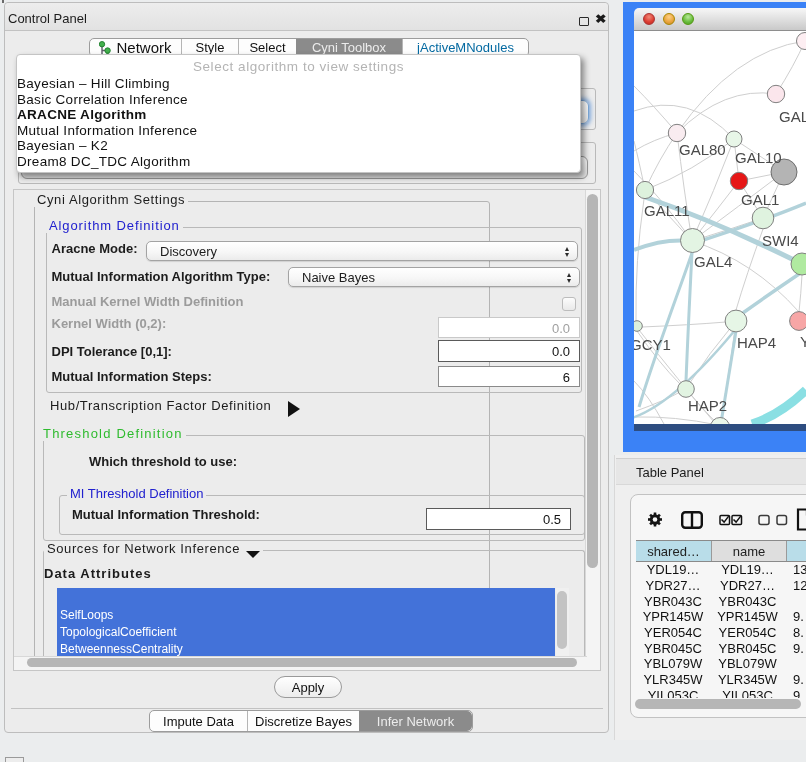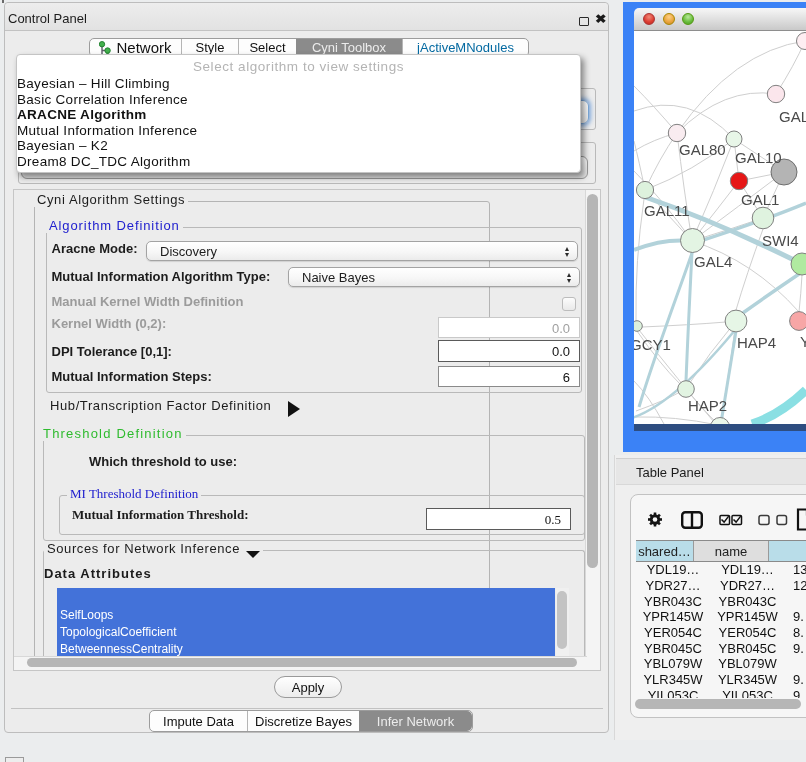--- a/index.html
+++ b/index.html
@@ -90,21 +90,21 @@
         <div class="tfield" style="left:391px;top:137.5px;width:142px;height:21.5px;border:1px solid #8a8a8a;line-height:21px;padding-right:9px;color:#111;">6</div>
       </div>
 
       <div class="abs lbl" style="left:15px;top:196px;letter-spacing:0.6px;">Hub/Transcription Factor Definition</div>
       <div class="abs" style="left:252.5px;top:198.5px;width:0;height:0;border-top:8px solid transparent;border-bottom:8px solid transparent;border-left:12px solid #111;"></div>
 
       <div class="grp" style="left:8px;top:233px;width:542px;height:106px;">
         <div class="grplbl" style="left:-4px;letter-spacing:1.2px;color:#2fbb2f;">Threshold Definition</div>
         <div class="abs lbl bold" style="left:45px;top:18px;">Which threshold to use:</div>
 
-        <div class="grp" style="left:15px;top:59px;width:526px;height:40px;font-family:Liberation Serif, serif;">
+        <div class="grp" style="left:15px;top:59px;width:526px;height:40px;">
           <div class="grplbl" style="left:7px;letter-spacing:0;color:#2121cf;">MI Threshold Definition</div>
           <div class="abs lbl bold" style="left:12px;top:11px;">Mutual Information Threshold:</div>
           <div class="tfield" style="left:366px;top:12px;width:145px;height:21.5px;border:1px solid #5a5a5a;line-height:22px;padding-right:9px;color:#111;">0.5</div>
         </div>
       </div>
 
       <div class="grp" style="left:8px;top:348px;width:542px;height:112px;border-bottom:none;border-radius:3px 3px 0 0;">
         <div class="grplbl" style="left:0px;color:#1c1c1c;">Sources for Network Inference <span style="display:inline-block;width:0;height:0;border-left:7.5px solid transparent;border-right:7.5px solid transparent;border-top:7.5px solid #111;vertical-align:-4.5px;margin-left:2px;"></span></div>
         <div class="abs lbl bold" style="left:0px;top:14.5px;letter-spacing:1px;">Data Attributes</div>
         <div class="abs" style="left:13px;top:37px;width:498px;height:68px;background:#4372d9;overflow:hidden;">
@@ -255,21 +255,21 @@
       <rect x="101" y="13.5" width="9.5" height="9" rx="1" fill="none" stroke="#111" stroke-width="1.5"></rect>
       <path d="M102.5 17.5 l2.6 2.6 4.6-6" fill="none" stroke="#111" stroke-width="1.5"></path>
     </g>
     <rect x="128" y="13.5" width="10" height="9" rx="2" fill="none" stroke="#3a3a3a" stroke-width="1.5"></rect>
     <rect x="146" y="13.5" width="9.5" height="9" rx="2" fill="none" stroke="#3a3a3a" stroke-width="1.5"></rect>
     <path d="M167 7.5 h9 l5 5 v15 h-14 z M176 7.5 v5 h5" fill="none" stroke="#111" stroke-width="2.2"></path>
   </svg>
 
   <div class="abs" style="left:5px;top:45px;width:195px;height:158px;overflow:hidden;">
     <div style="display:flex;height:22px;border-top:1px solid #8a8a8a;border-bottom:1px solid #8a8a8a;font-size:13px;color:#222;">
-      <div style="width:58px;background:#b9dde9;border-right:1px solid #9a9a9a;display:flex;align-items:center;justify-content:center;">shared…</div>
+      <div style="width:76px;background:#b9dde9;border-right:1px solid #9a9a9a;display:flex;align-items:center;justify-content:center;">shared…</div>
       <div style="width:75px;background:#dedede;border-right:1px solid #9a9a9a;display:flex;align-items:center;justify-content:center;">name</div>
       <div style="flex:1;background:#b9dde9;"></div>
     </div>
     <div id="rows" style="font-size:13px;color:#111;">
         <div style="display:flex;height:15.7px;align-items:center;">
      <div style="width:74px;text-align:center;">YDL19…</div>
      <div style="width:75px;text-align:center;">YDL19…</div>
      <div style="flex:1;padding-left:8px;">13</div>
    </div>
         <div style="display:flex;height:15.7px;align-items:center;">

